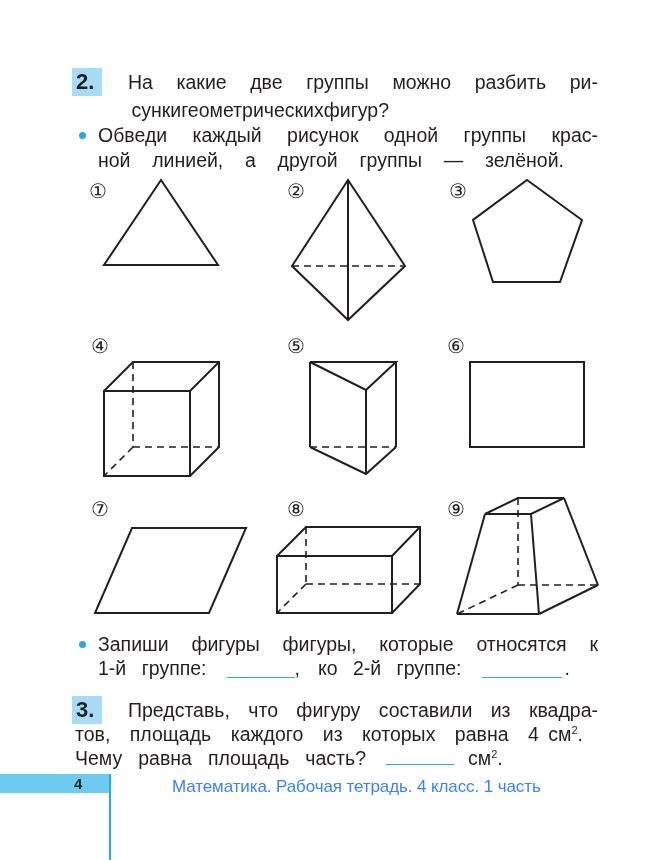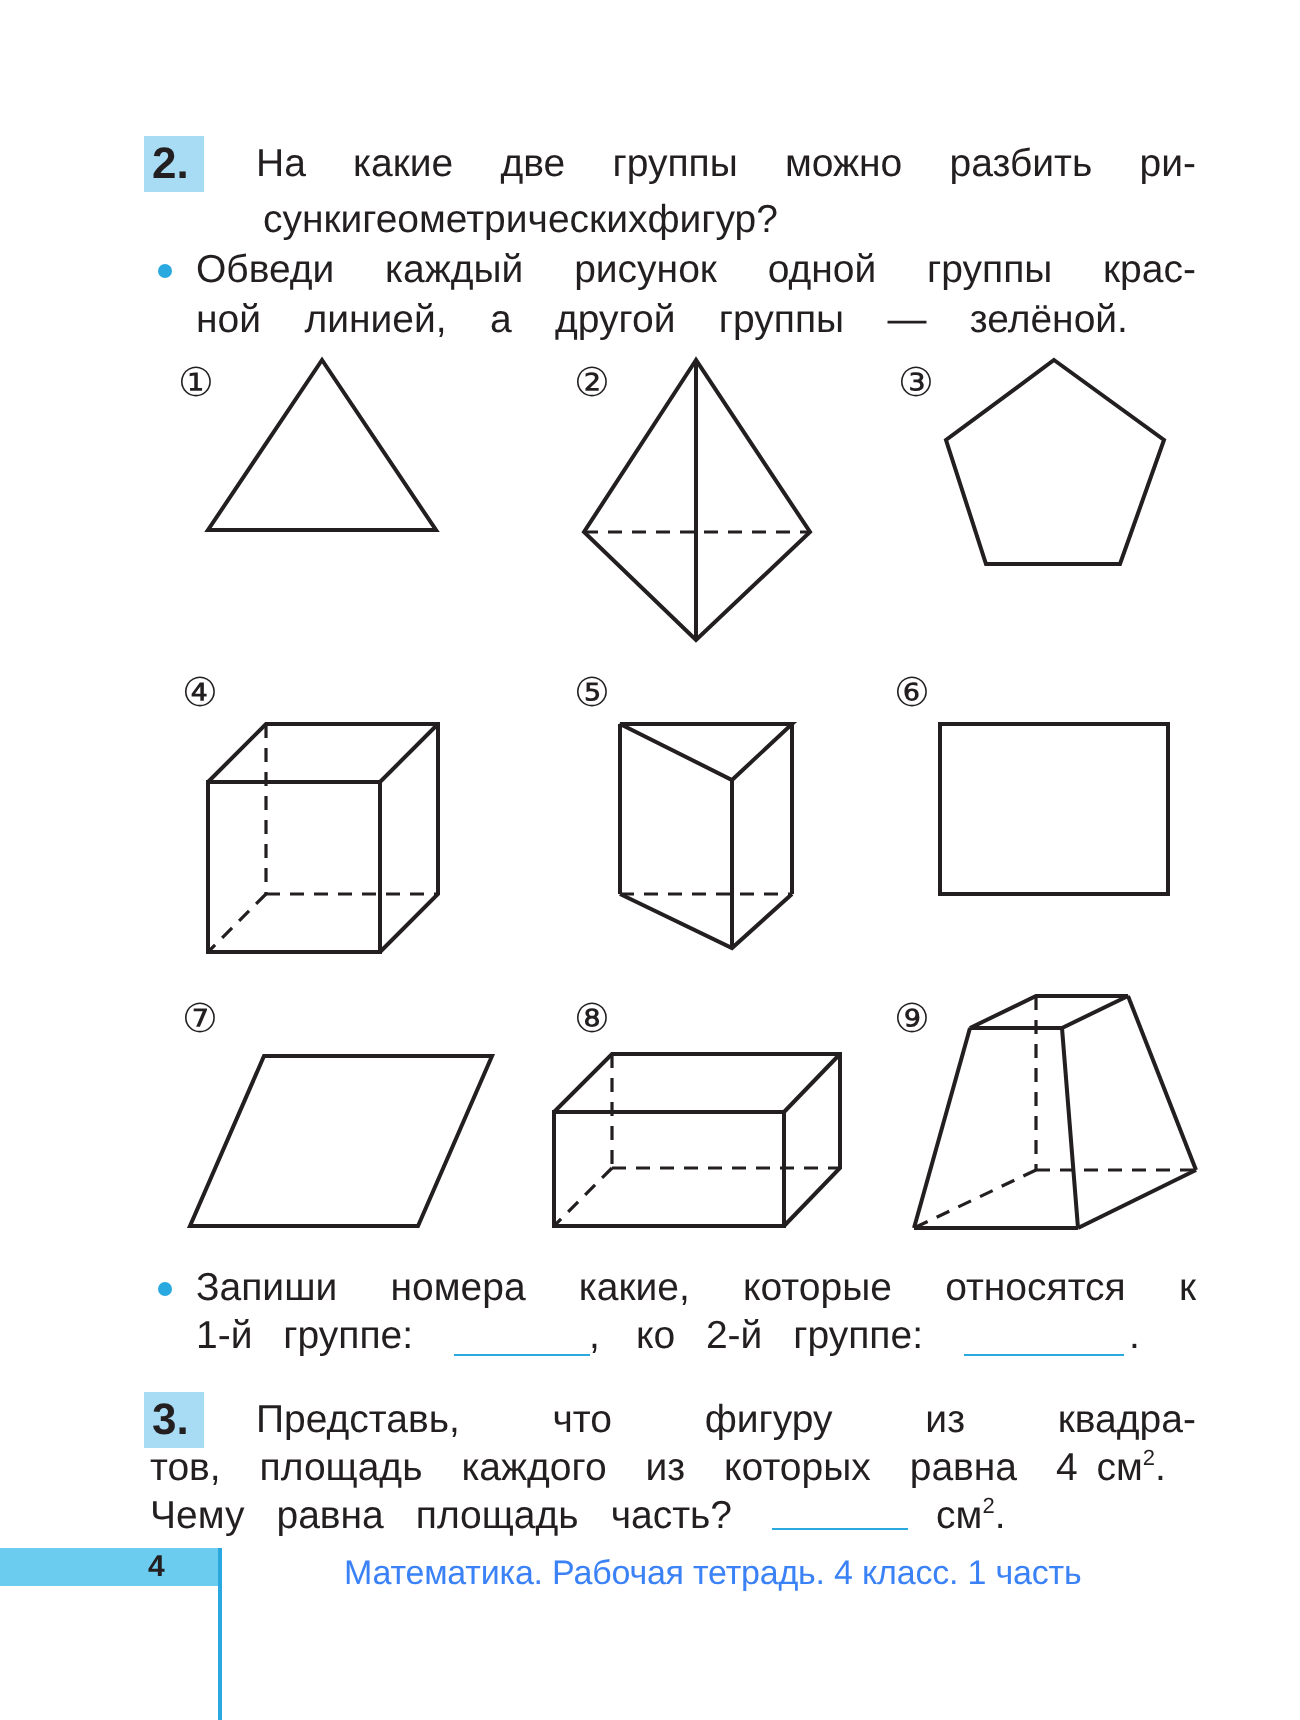--- a/index.html
+++ b/index.html
@@ -135,40 +135,41 @@
       <line x1="518" y1="498" x2="518" y2="585"></line>
       <line x1="518" y1="585" x2="598" y2="585"></line>
       <line x1="518" y1="585" x2="457" y2="614"></line>
     </g>
   </g>
 </svg>
 
 <div class="bullet" style="left:79px;top:641px;"></div>
 <div class="line" style="left:98px;top:632px;width:500px;">
   <span>Запиши</span>
-  <span>номера</span>
-  <span>какие,</span>
+  <span>фигуры</span>
+  <span>фигуры,</span>
   <span>которые</span>
   <span>относятся</span>
   <span>к</span>
 </div>
 <div class="line" style="left:98px;top:656px;width:500px;justify-content:flex-start;align-items:center;">
   <span style="word-spacing:10px;">1-й группе:</span>
   <span class="blank" style="width:68px;margin-left:20px;"></span>
   <span>,</span>
   <span style="margin-left:18px;word-spacing:10px;">ко 2-й группе:</span>
   <span class="blank" style="width:80px;margin-left:20px;"></span>
   <span style="margin-left:3px;">.</span>
 </div>
 
 <div class="num-badge" style="left:72px;top:696px;">3.</div>
 <div class="line" style="left:128px;top:698px;width:470px;">
   <span>Представь,</span>
   <span>что</span>
   <span>фигуру</span>
+  <span>составили</span>
   <span>из</span>
   <span>квадра-</span>
 </div>
 <div class="line" style="left:75px;top:722px;width:508px;">
   <span>тов,</span>
   <span>площадь</span>
   <span>каждого</span>
   <span>из</span>
   <span>которых</span>
   <span>равна</span>

